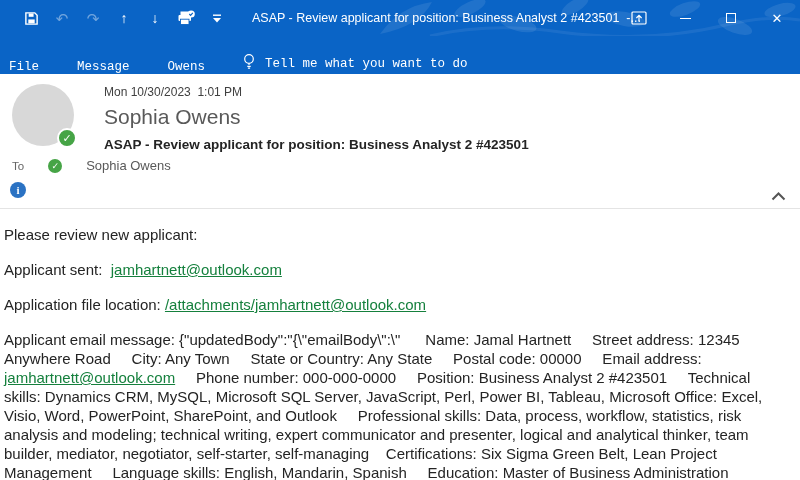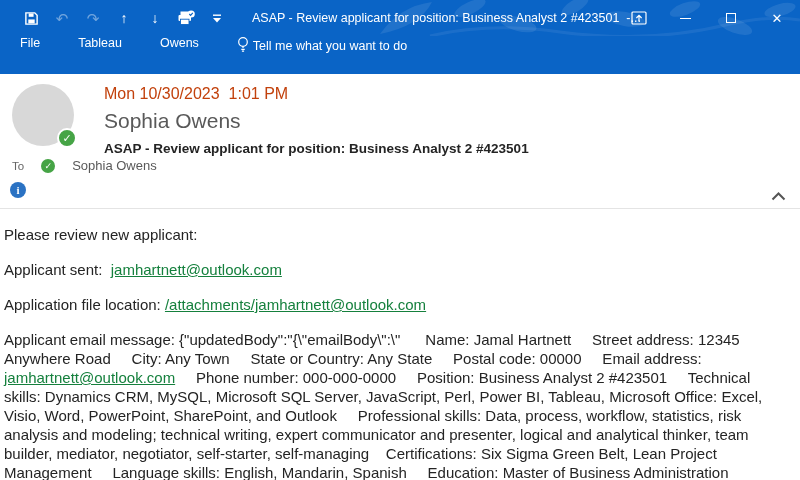--- a/index.html
+++ b/index.html
@@ -17,38 +17,38 @@
   .glyph { color:#fff; font-size:14px; line-height:1; }
   .glyph.disabled { color:rgba(255,255,255,.42); font-size:15px; }
   .win-title { color:#fff; font-size:12.5px; margin-left:26px; white-space:pre; z-index:1; }
   .win-controls { position:absolute; right:0; top:0; height:36px; display:flex; z-index:1; }
   .win-btn { width:46px; height:36px; display:flex; align-items:center; justify-content:center; }
   .max-box { width:10px; height:10px; border:1.3px solid #fff; }
   .min-line { width:11px; border-top:1.4px solid #fff; }
   .close-glyph { color:#fff; font-size:13px; }
 
   
-  .menubar { height:38px; background:#0a64c6; display:flex; align-items:flex-start;
-             padding-left:20px; }
+  .menubar { height:38px; background:#0a64c6; display:flex; align-items:flex-end;
+             padding-left:9px;font-family:Liberation Mono, monospace; }
   .menu-item { color:#fff; font-size:12.5px; margin-right:38px; cursor:default; }
-  .tellme { display:flex; align-items:center; gap:4px; color:#fff; font-size:12.5px; }
+  .tellme { display:flex; align-items:center; gap:10px; color:#fff; font-size:12.5px; }
 
   
   .msg-header { position:relative; height:134px; background:#fff; }
   .avatar { position:absolute; left:12px; top:10px; width:62px; height:62px;
             border-radius:50%; background:#d8d8d8; }
   .badge { position:absolute; width:20px; height:20px; border-radius:50%;
            background:#46a446; border:2px solid #fff; color:#fff; font-size:11px;
            display:flex; align-items:center; justify-content:center;
            right:-3px; bottom:-2px; }
   .meta { position:absolute; left:104px; top:11px; }
-  .msg-date { color:#c2410c; font-size:16px; white-space:pre; }
+  .msg-date { color:#404040; font-size:12px; white-space:pre; }
   .msg-sender { color:#595959; font-size:21px; font-weight:400; margin-top:6px; }
   .msg-subject { color:#242424; font-size:13.5px; font-weight:700; margin-top:8px; }
-  .to-line { position:absolute; left:12px; top:84px; display:flex; align-items:center; gap:17px;justify-content:flex-end; }
+  .to-line { position:absolute; left:12px; top:84px; display:flex; align-items:center; gap:24px;justify-content:flex-end; }
   .to-label { color:#666; font-size:11.5px; }
   .check-dot { width:14px; height:14px; border-radius:50%; background:#46a446; color:#fff;
                font-size:9px; display:flex; align-items:center; justify-content:center; }
   .to-name { color:#595959; font-size:13px; }
   .info-bar { position:absolute; left:10px; top:108px; display:flex; align-items:center; gap:7px; }
   .info-icon { width:16px; height:16px; border-radius:50%; background:#2a72c3; color:#fff;
                font-size:11px; font-weight:700; font-family:"Liberation Serif",serif;
                display:flex; align-items:center; justify-content:center; }
   .info-text { color:#3c3c3c; font-size:12px; }
   .collapse-btn { position:absolute; right:12px; top:114px; width:20px; height:16px;
@@ -134,21 +134,21 @@
           <span class="max-box"></span>
         </span>
       <span class="win-btn">
           <span class="close-glyph">✕</span>
         </span>
     </div>
   </div>
 
   <div class="menubar">
     <span class="menu-item">File</span>
-    <span class="menu-item">Tableau</span>
+    <span class="menu-item">Message</span>
     <span class="menu-item">Owens</span>
     <span class="tellme">
       <span>
         <svg width="12" height="17" viewBox="0 0 12 17">
           <circle cx="6" cy="6" r="4.3" fill="none" stroke="#fff" stroke-width="1.2"></circle>
           <path d="M6 10.4 v1.6 M4.3 13.3 h3.4 M4.9 15.2 h2.2" stroke="#fff" stroke-width="1.2" fill="none"></path>
         </svg>
       </span>
       <span>Tell me what you want to do</span>
     </span>

